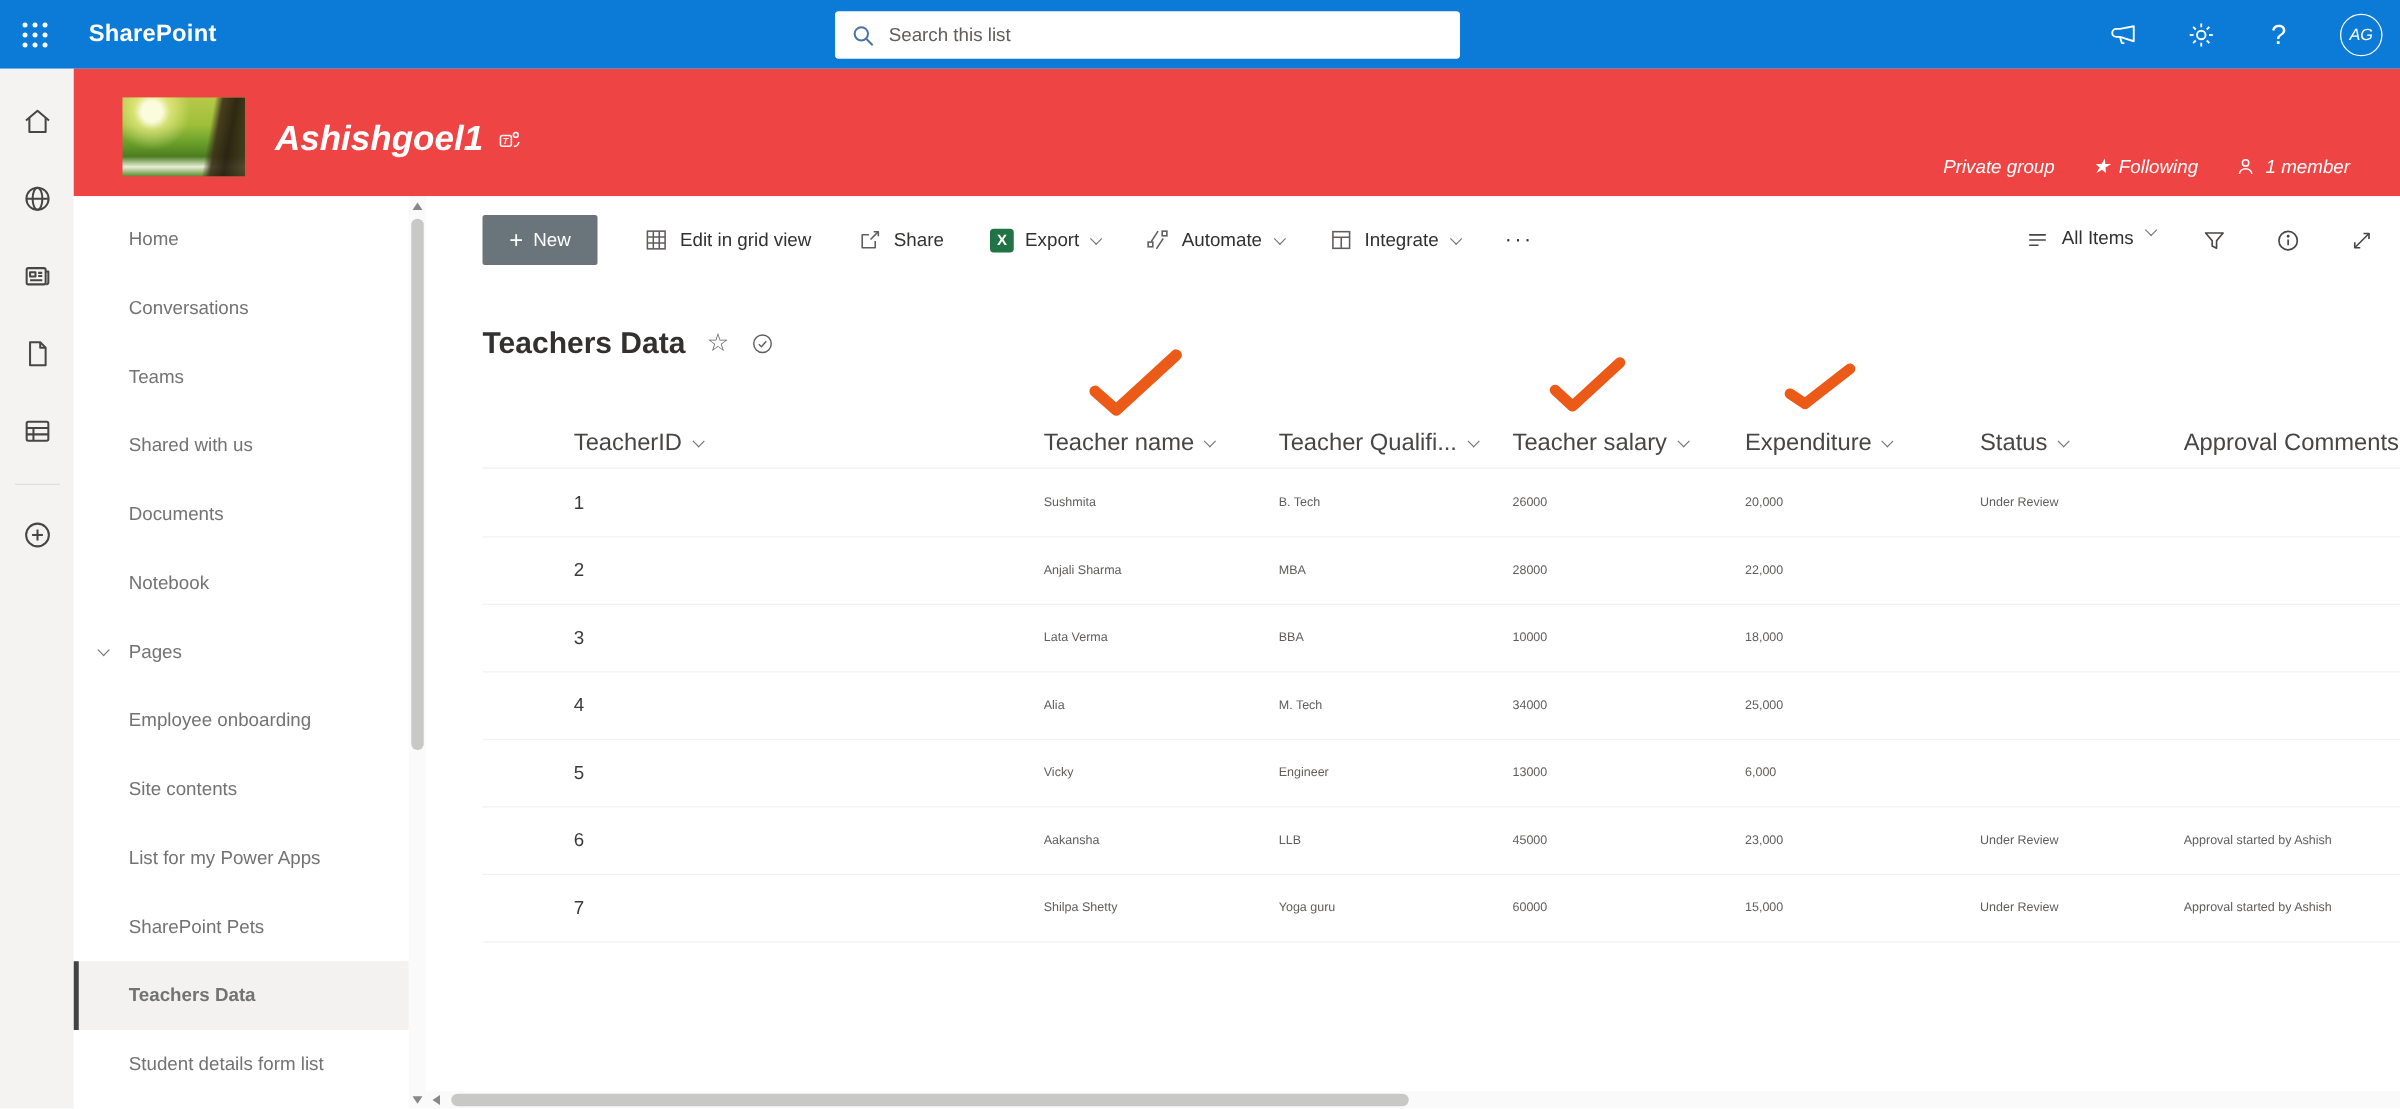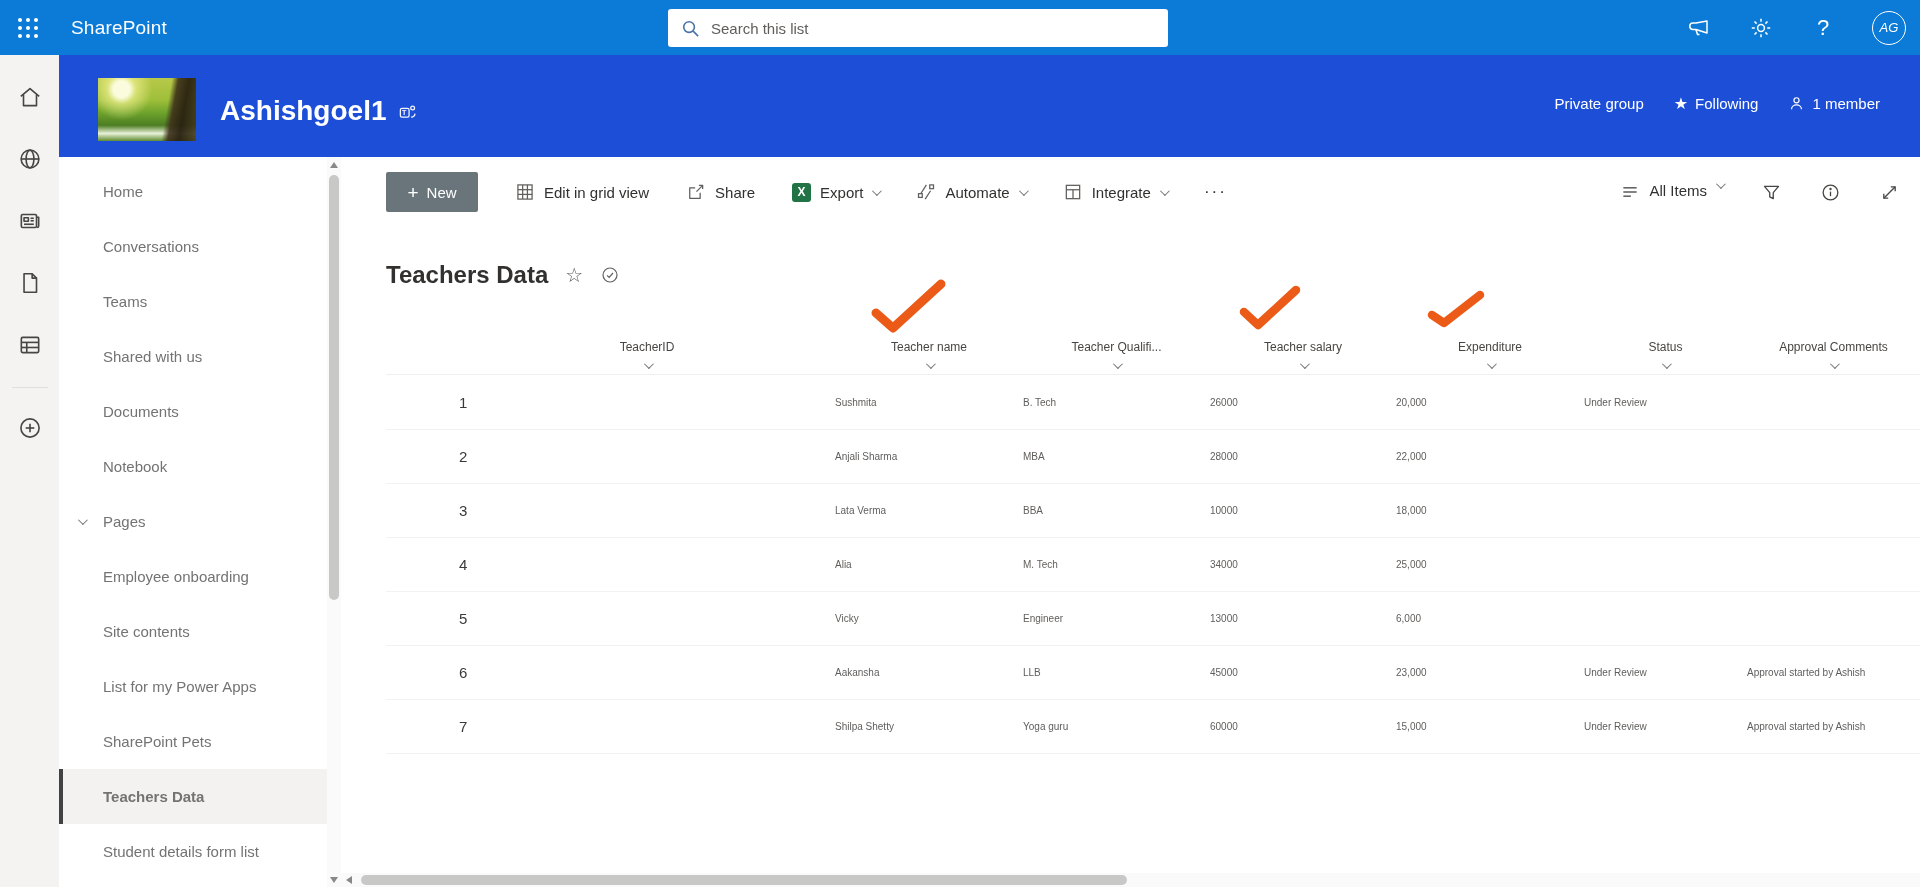--- a/index.html
+++ b/index.html
@@ -3,43 +3,43 @@
 <meta charset="utf-8">
 <style>
   * { margin:0; padding:0; box-sizing:border-box; }
   html,body { background:#fff; }
   body { font-family:"Liberation Sans", sans-serif; color:#323130; }
   #screen { position:relative; width:1920px; height:887px; overflow:hidden; background:#fff; }
 
   
   .suitebar { position:absolute; left:0; top:0; width:1920px; height:55px; background:#0b7bd7; display:flex; align-items:center; }
   .waffle-btn { width:55px; height:55px; display:flex; align-items:center; justify-content:center; cursor:pointer; }
-  .suite-title { color:#fff; font-size:19px; font-weight:400; margin-left:16px; letter-spacing:.2px; }
+  .suite-title { color:#fff; font-size:19px; font-weight:700; margin-left:16px; letter-spacing:.2px; }
   .searchbox { position:absolute; left:668px; top:9px; width:500px; height:38px; background:#fff; border-radius:3px; display:flex; align-items:center; padding:0 12px; }
   .searchbox input { border:none; outline:none; flex:1; font-size:15px; color:#323130; font-family:"Liberation Sans",sans-serif; background:transparent; margin-left:10px; }
   .searchbox input::placeholder { color:#605e5c; opacity:1; }
   .suite-right { position:absolute; right:14px; top:0; height:55px; display:flex; align-items:center; gap:36px; }
   .suite-icon { width:26px; height:26px; display:flex; align-items:center; justify-content:center; color:#fff; cursor:pointer; }
   .avatar { width:34px; height:34px; border:1.6px solid #fff; border-radius:50%; color:#fff; font-size:13px; display:flex; align-items:center; justify-content:center; cursor:pointer;font-style:italic; }
 
   
   .apprail { position:absolute; left:0; top:55px; width:59px; height:832px; background:#f4f3f2; display:flex; flex-direction:column; align-items:center; padding-top:18px; }
   .rail-icon { width:48px; height:48px; margin-bottom:14px; display:flex; align-items:center; justify-content:center; color:#484644; cursor:pointer; }
   .rail-div { width:36px; border-top:1px solid #e1dfdd; margin:4px 0 16px 0; }
 
   
-  .siteheader { position:absolute; left:59px; top:55px; width:1861px; height:102px; background:#1d4ed8; }
+  .siteheader { position:absolute; left:59px; top:55px; width:1861px; height:102px; background:#ef4444;font-style:italic; }
   .sitelogo { position:absolute; left:39px; top:23px; width:98px; height:63px; overflow:hidden;
     background:
       radial-gradient(circle at 24% 18%, rgba(255,255,230,.95) 0 9%, rgba(255,250,160,.55) 16%, rgba(255,250,160,0) 34%),
       linear-gradient(100deg, rgba(60,40,20,0) 68%, rgba(62,48,26,.9) 74%, rgba(40,32,16,.95) 84%, rgba(70,60,30,.9) 100%),
       linear-gradient(to bottom, #b8c94a 0%, #9ebf3a 35%, #6fa32c 55%, #4c7d22 75%, #e8f0d8 88%, #5e8c2e 100%);
     cursor:pointer; }
   .sitetitle { position:absolute; left:161px; top:40px; font-size:28px; font-weight:700; color:#fff; display:flex; align-items:center; gap:12px; }
-  .header-right { position:absolute; right:40px; top:39px; display:flex; align-items:center; gap:30px; color:#fff; font-size:15px; }
+  .header-right { position:absolute; right:40px; top:68px; display:flex; align-items:center; gap:30px; color:#fff; font-size:15px; }
   .hr-item { display:flex; align-items:center; gap:7px; cursor:pointer; }
   .star-glyph { font-size:16px; color:#fff; }
 
   
   .sidenav { position:absolute; left:59px; top:157px; width:268px; height:730px; background:#fff; padding-top:7px; }
   .nav-item { height:55px; display:flex; align-items:center; padding-left:44px; font-size:15px; color:#737373; cursor:pointer; position:relative; }
   .nav-item.selected { background:#f3f2f1; border-left:4px solid #424242; padding-left:40px; font-weight:700; }
   .nav-chev { position:absolute; left:19px; }
 
   
@@ -70,21 +70,21 @@
 
   
   .list-title-row { position:absolute; left:45px; top:104px; display:flex; align-items:center; gap:17px; }
   .list-title { font-size:24px; font-weight:700; color:#323130; }
   .title-icon { color:#605e5c; cursor:pointer; display:flex; align-items:center; }
   .star-outline { font-size:20px; color:#605e5c; line-height:1; }
 
   
   .grid-row { display:grid; grid-template-columns:449px 188px 187px 186px 188px 163px 1fr; align-items:center; }
   .thead { position:absolute; left:45px; right:0; top:178px; height:40px; border-bottom:1px solid #f0efee; }
-  .th { font-size:12px; color:#484644; display:flex; align-items:center; gap:8px; cursor:pointer; white-space:nowrap; overflow:hidden;flex-direction:column; }
+  .th { font-size:19px; color:#484644; display:flex; align-items:center; gap:8px; cursor:pointer; white-space:nowrap; overflow:hidden; }
   .th.first { padding-left:73px; }
   .tbody { position:absolute; left:45px; right:0; top:219px; }
   .trow { height:54px; border-bottom:1px solid #f3f2f1; cursor:pointer; }
   .td { font-size:10px; color:#605e5c; white-space:nowrap; overflow:hidden; }
   .td.idcell { font-size:15px; color:#3b3a39; padding-left:73px; }
 
   
   .anno { position:absolute; pointer-events:none; }
 </style>
 </head>

